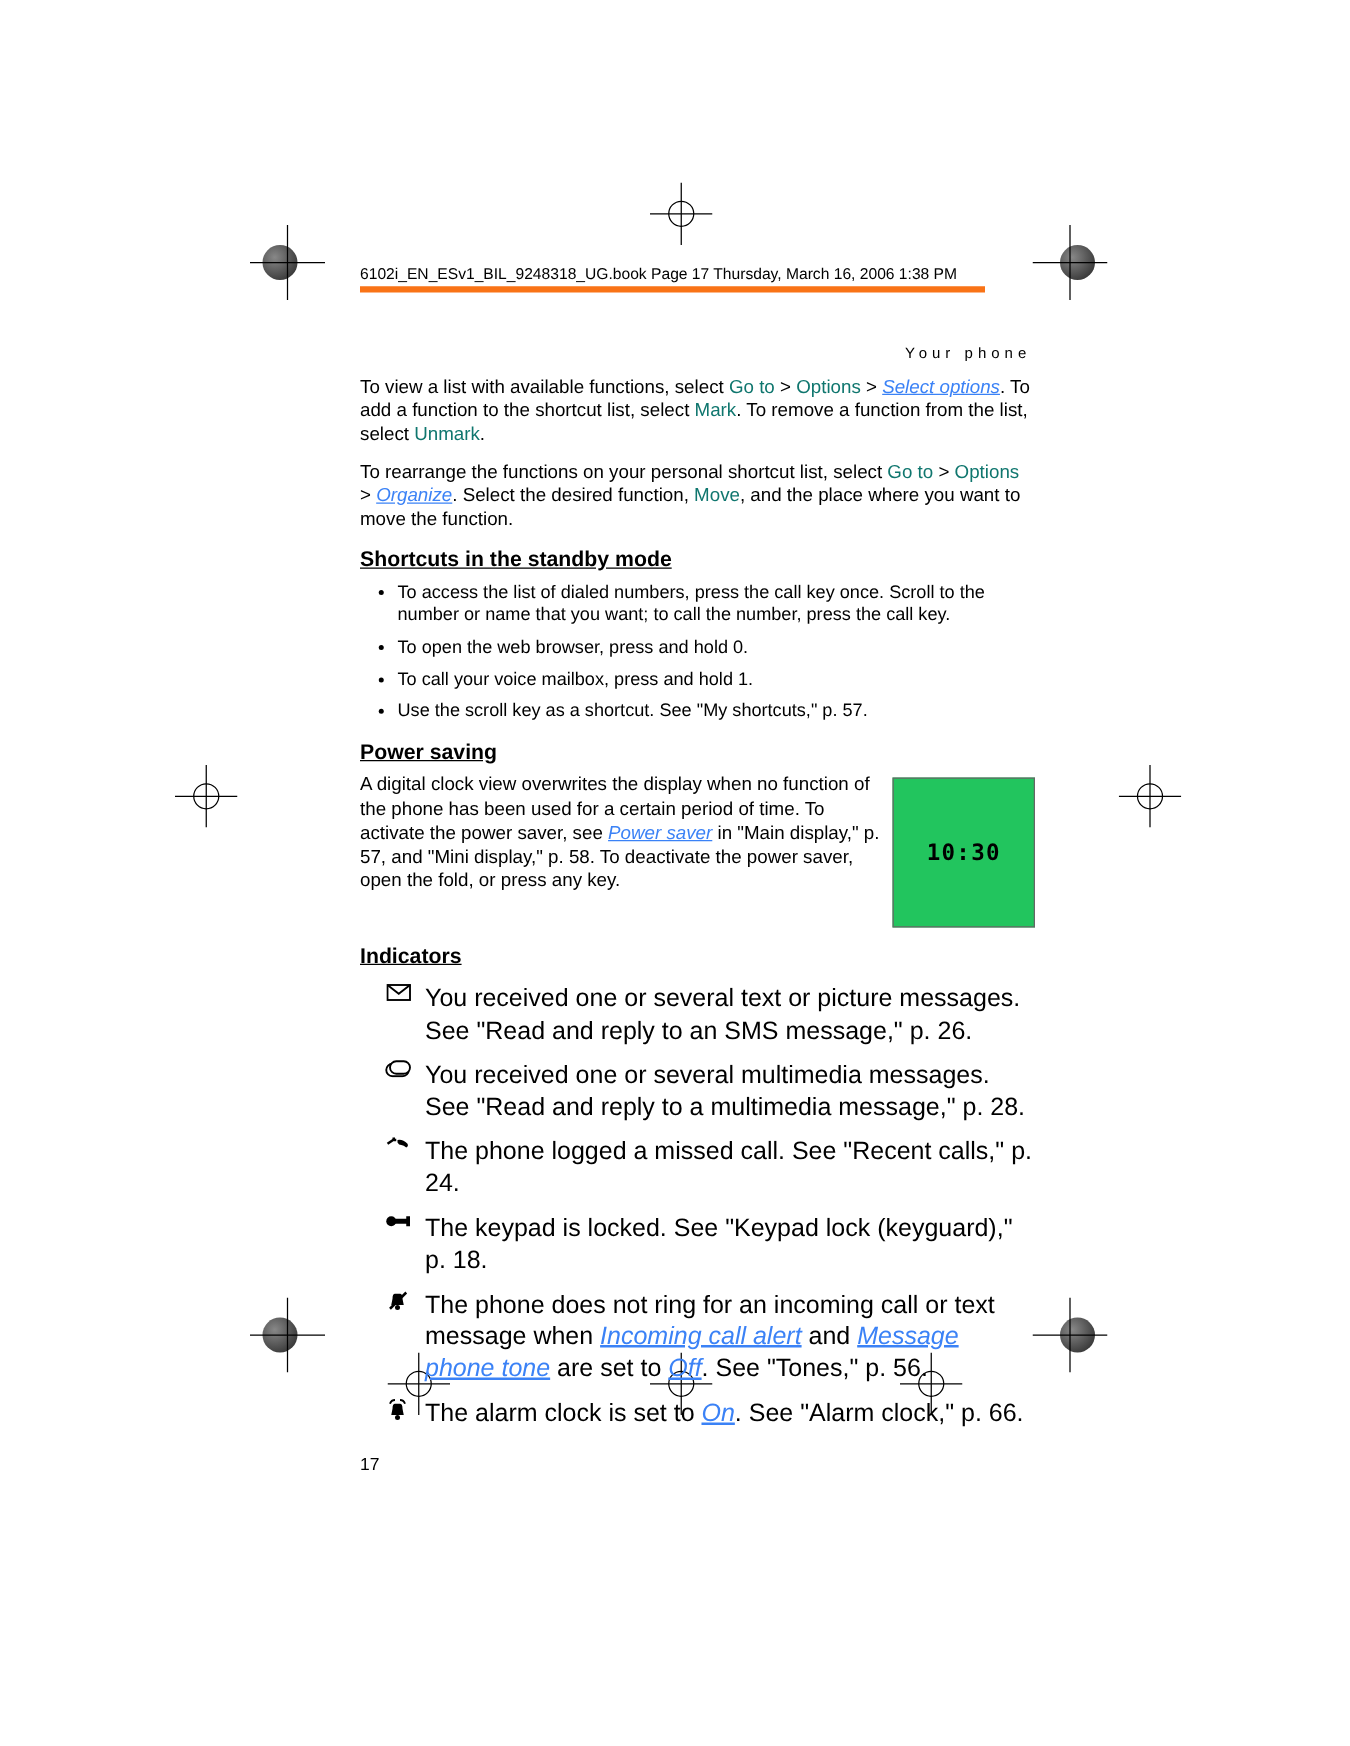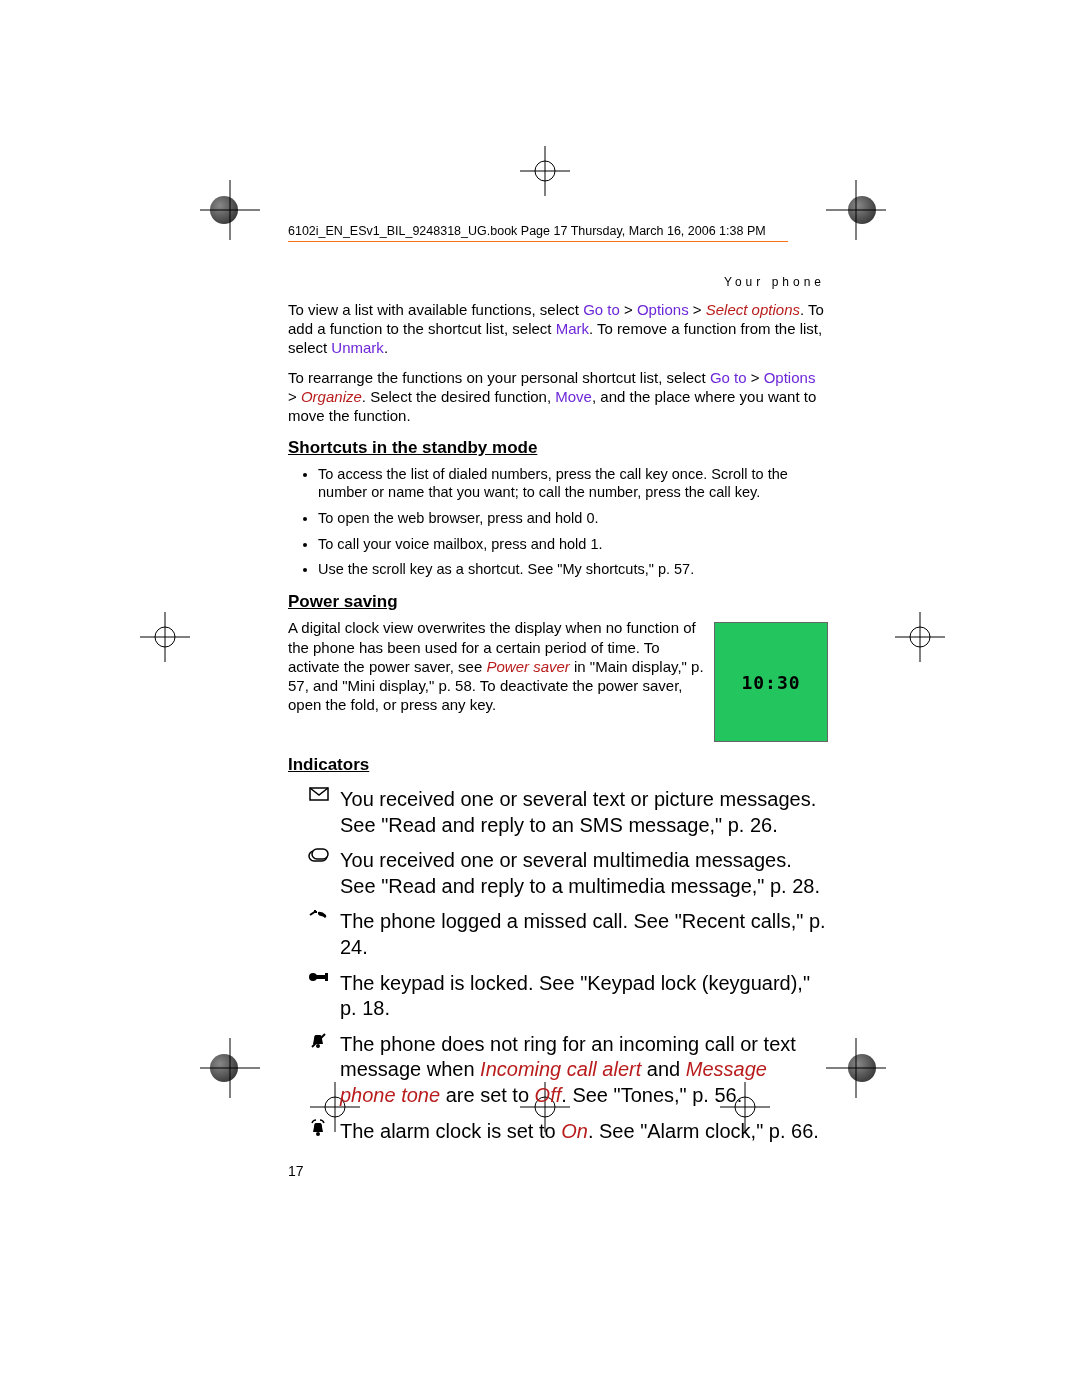--- a/index.html
+++ b/index.html
@@ -19,44 +19,44 @@
     border-radius: 50%;
     background: radial-gradient(circle at 35% 35%, #888, #222);
   }
   .reg-mark {
     position: absolute;
   }
   .reg-mark svg { display: block; }
   .header-line {
     position: absolute;
     left: 288px;
-    top: 224px;
+    top: 212px;
     width: 500px;
-    border-bottom: 1px solid #f97316;
+    border-bottom: 5px solid #f97316;
     font-size: 12.5px;
     padding-bottom: 3px;
   }
   .section-header-right {
     position: absolute;
     right: 255px;
     top: 275px;
     font-size: 12px;
     letter-spacing: 4px;
   }
   .content {
     position: absolute;
     left: 288px;
     top: 300px;
     width: 540px;
     font-size: 15px;
     line-height: 1.28;
   }
   .content p { margin: 0 0 10px 0; }
-  .blue { color: #6d28d9; }
-  .blue-italic { color: #b91c1c; font-style: italic; }
+  .blue { color: #0f766e; }
+  .blue-italic { color: #3b82f6; font-style: italic; text-decoration: underline; }
   .h2 {
     font-weight: bold;
     font-size: 17px;
     text-decoration: underline;
     margin: 12px 0 6px 0;
   }
   ul.bullets {
     margin: 4px 0 10px 0;
     padding-left: 30px;
   }

